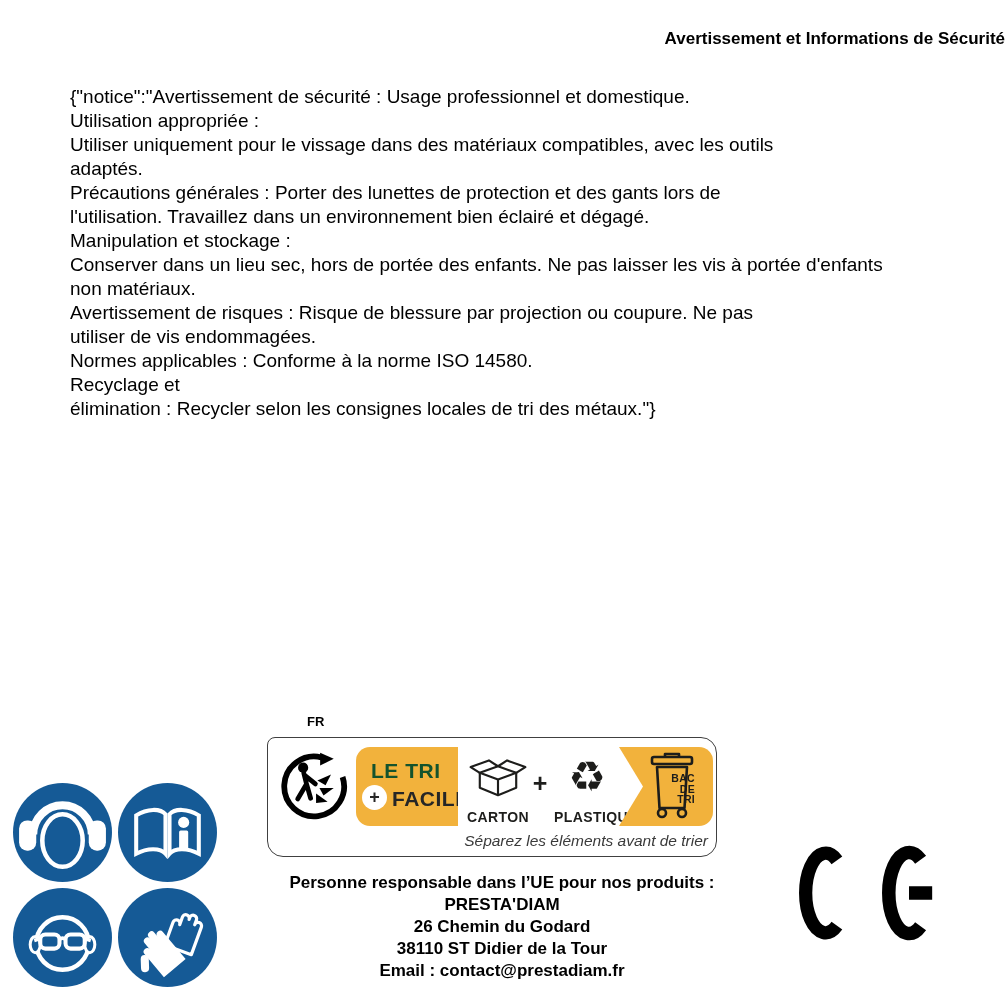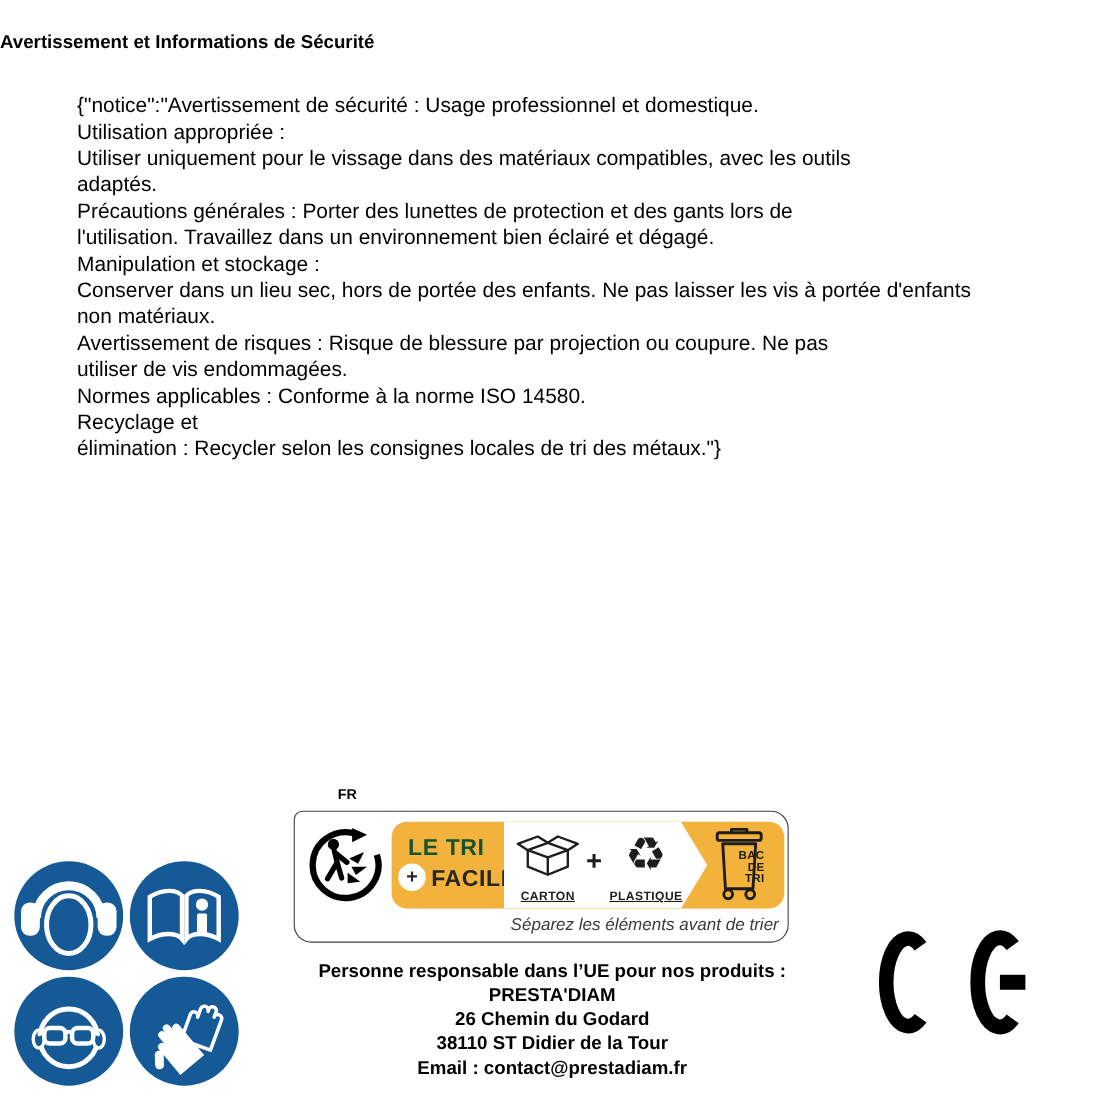--- a/index.html
+++ b/index.html
@@ -1,20 +1,20 @@
 <!DOCTYPE html>
 <html><head>
 <meta charset="utf-8">
 <style>
   * { margin:0; padding:0; box-sizing:border-box; }
   html,body { width:1005px; height:1005px; background:#fff;
     font-family:"Liberation Sans", sans-serif; color:#000; }
   .sheet { position:relative; width:1005px; height:1005px; background:#fff; overflow:hidden; }
 
-  .page-title { position:absolute; top:29px; left:0; width:100%; text-align:left;
+  .page-title { position:absolute; top:29px; left:0; width:100%; text-align:right;
     font-size:17px; font-weight:bold; }
 
   .notice-block { position:absolute; left:70px; top:85px; width:900px;
     font-size:19px; line-height:24px; }
 
   
   .fr-code { position:absolute; left:270px; top:714px; font-size:13px; font-weight:bold;padding-left:37px; }
   .infotri { position:absolute; left:267px; top:737px; width:450px; height:120px;
     background:#fff; border:1.5px solid #404040; border-radius:8px 16px 16px 16px; }
   .triman { position:absolute; left:12px; top:10px; width:68px; height:76px; }
@@ -26,21 +26,21 @@
     background:#fff; border-radius:50%; text-align:center; line-height:25px;
     font-size:18px; font-weight:bold; color:#262626; }
   .headline-line2 { position:absolute; left:36px; top:40px; font-size:21px; font-weight:bold;
     color:#262626; letter-spacing:0.5px; }
   .pentagon { position:absolute; left:190px; top:9px; width:185px; height:79px; background:#fff;
     clip-path:polygon(0 0, calc(100% - 24px) 0, 100% 50%, calc(100% - 24px) 100%, 0 100%); }
   .material { position:absolute; top:5px; text-align:center; }
   .material-carton { left:8px; width:64px; }
   .material-plastique { left:96px; width:66px; }
   .m-icon { height:50px; display:flex; align-items:center; justify-content:center; }
-  .m-label { font-size:11px; font-weight:bold; letter-spacing:0.4px; color:#1d1d1b; margin-top:7px;text-decoration:underline; }
+  .m-label { font-size:14px; font-weight:bold; letter-spacing:0.4px; color:#1d1d1b; margin-top:7px; }
   .m-plus { position:absolute; left:71px; top:22px; width:22px; text-align:center;
     font-size:25px; font-weight:bold; color:#1d1d1b; }
   .glyph-recycle { font-family:"DejaVu Sans", sans-serif; font-size:42px; color:#1d1d1b; line-height:1; }
   .bin-svg { position:absolute; left:381px; top:13px; width:46px; height:68px; }
   .bin-text { position:absolute; left:381px; top:35px; width:46px; text-align:right;
     font-size:10.5px; line-height:10.5px; font-weight:bold; color:#1d1d1b; letter-spacing:0.3px; }
   .label-footer { position:absolute; right:8px; top:94px; font-size:15.5px; font-style:italic;
     color:#3a3a3a; }
 
   

